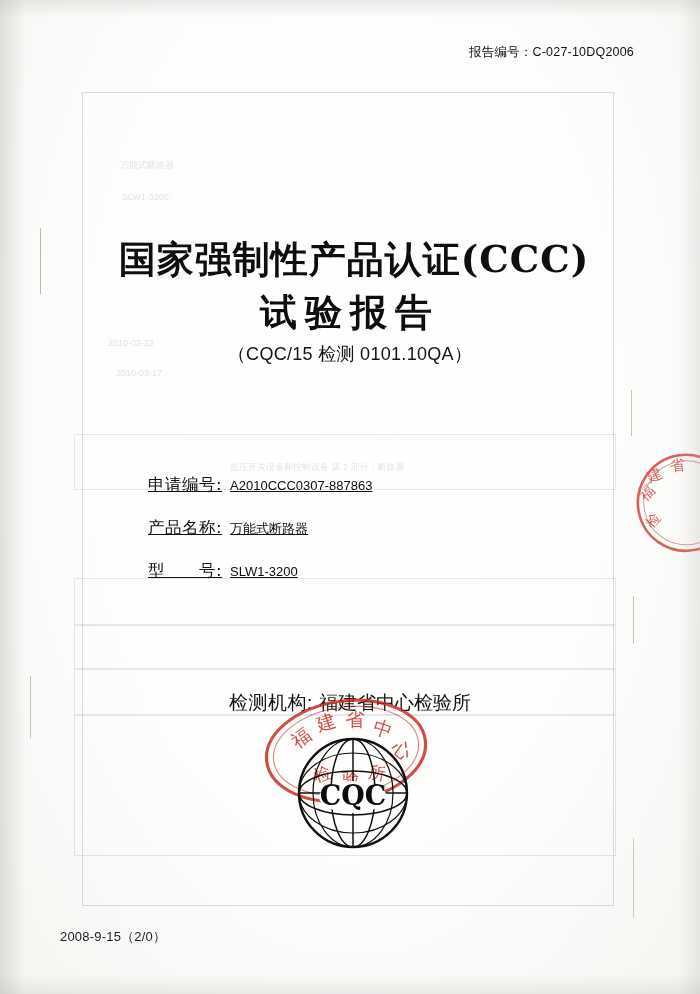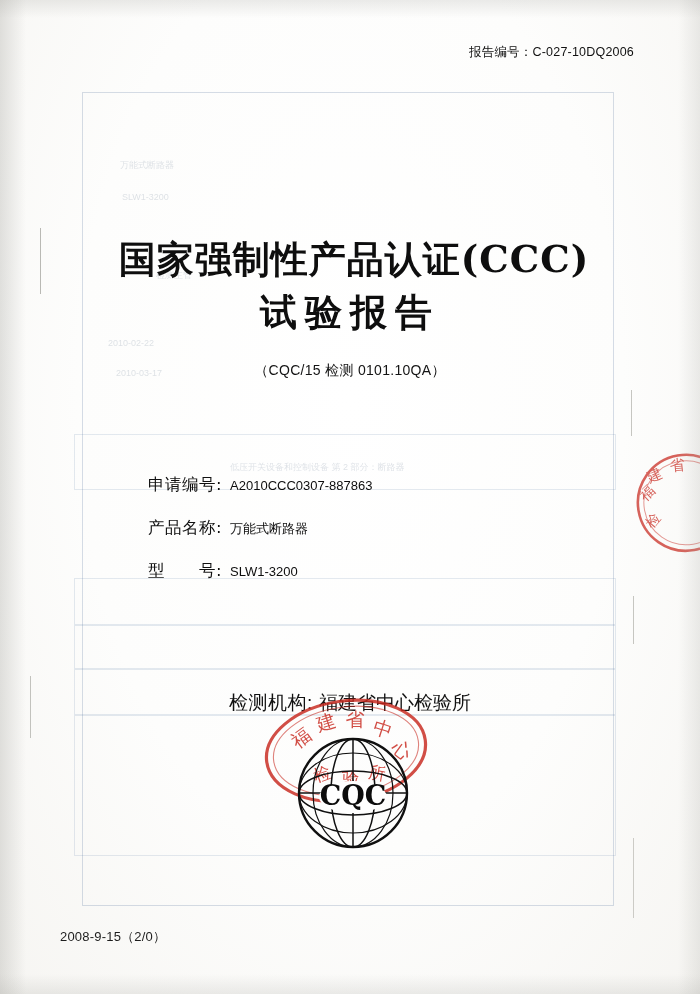--- a/index.html
+++ b/index.html
@@ -140,40 +140,41 @@
   }
   .title-sub {
     font-family: Liberation Serif, serif;
     font-weight: bold;
     font-size: 37px;
     letter-spacing: 8px;
     color: #0e0e0e;
     margin-top: 6px;
   }
   .title-code {
-    margin-top: 24px;
-    font-size: 14px;
+    margin-top: 4px;
+    font-size: 18px;
     color: #141414;
     letter-spacing: 0.3px;
   }
 
   
   .fields {
     position: absolute;
     top: 474px;
     left: 148px;
     width: 430px;
   }
   .field-row {
     display: flex;
     align-items: baseline;
     margin-bottom: 21px;
     font-size: 17px;
     color: #111;
     white-space: nowrap;
+    text-decoration: underline;
   }
   .field-label {
     font-family: "DejaVu Sans", sans-serif;
     font-size: 16.5px;
     letter-spacing: 0.5px;
   }
   .field-label.spaced {
     letter-spacing: 0.5px;
   }
   .field-value {

